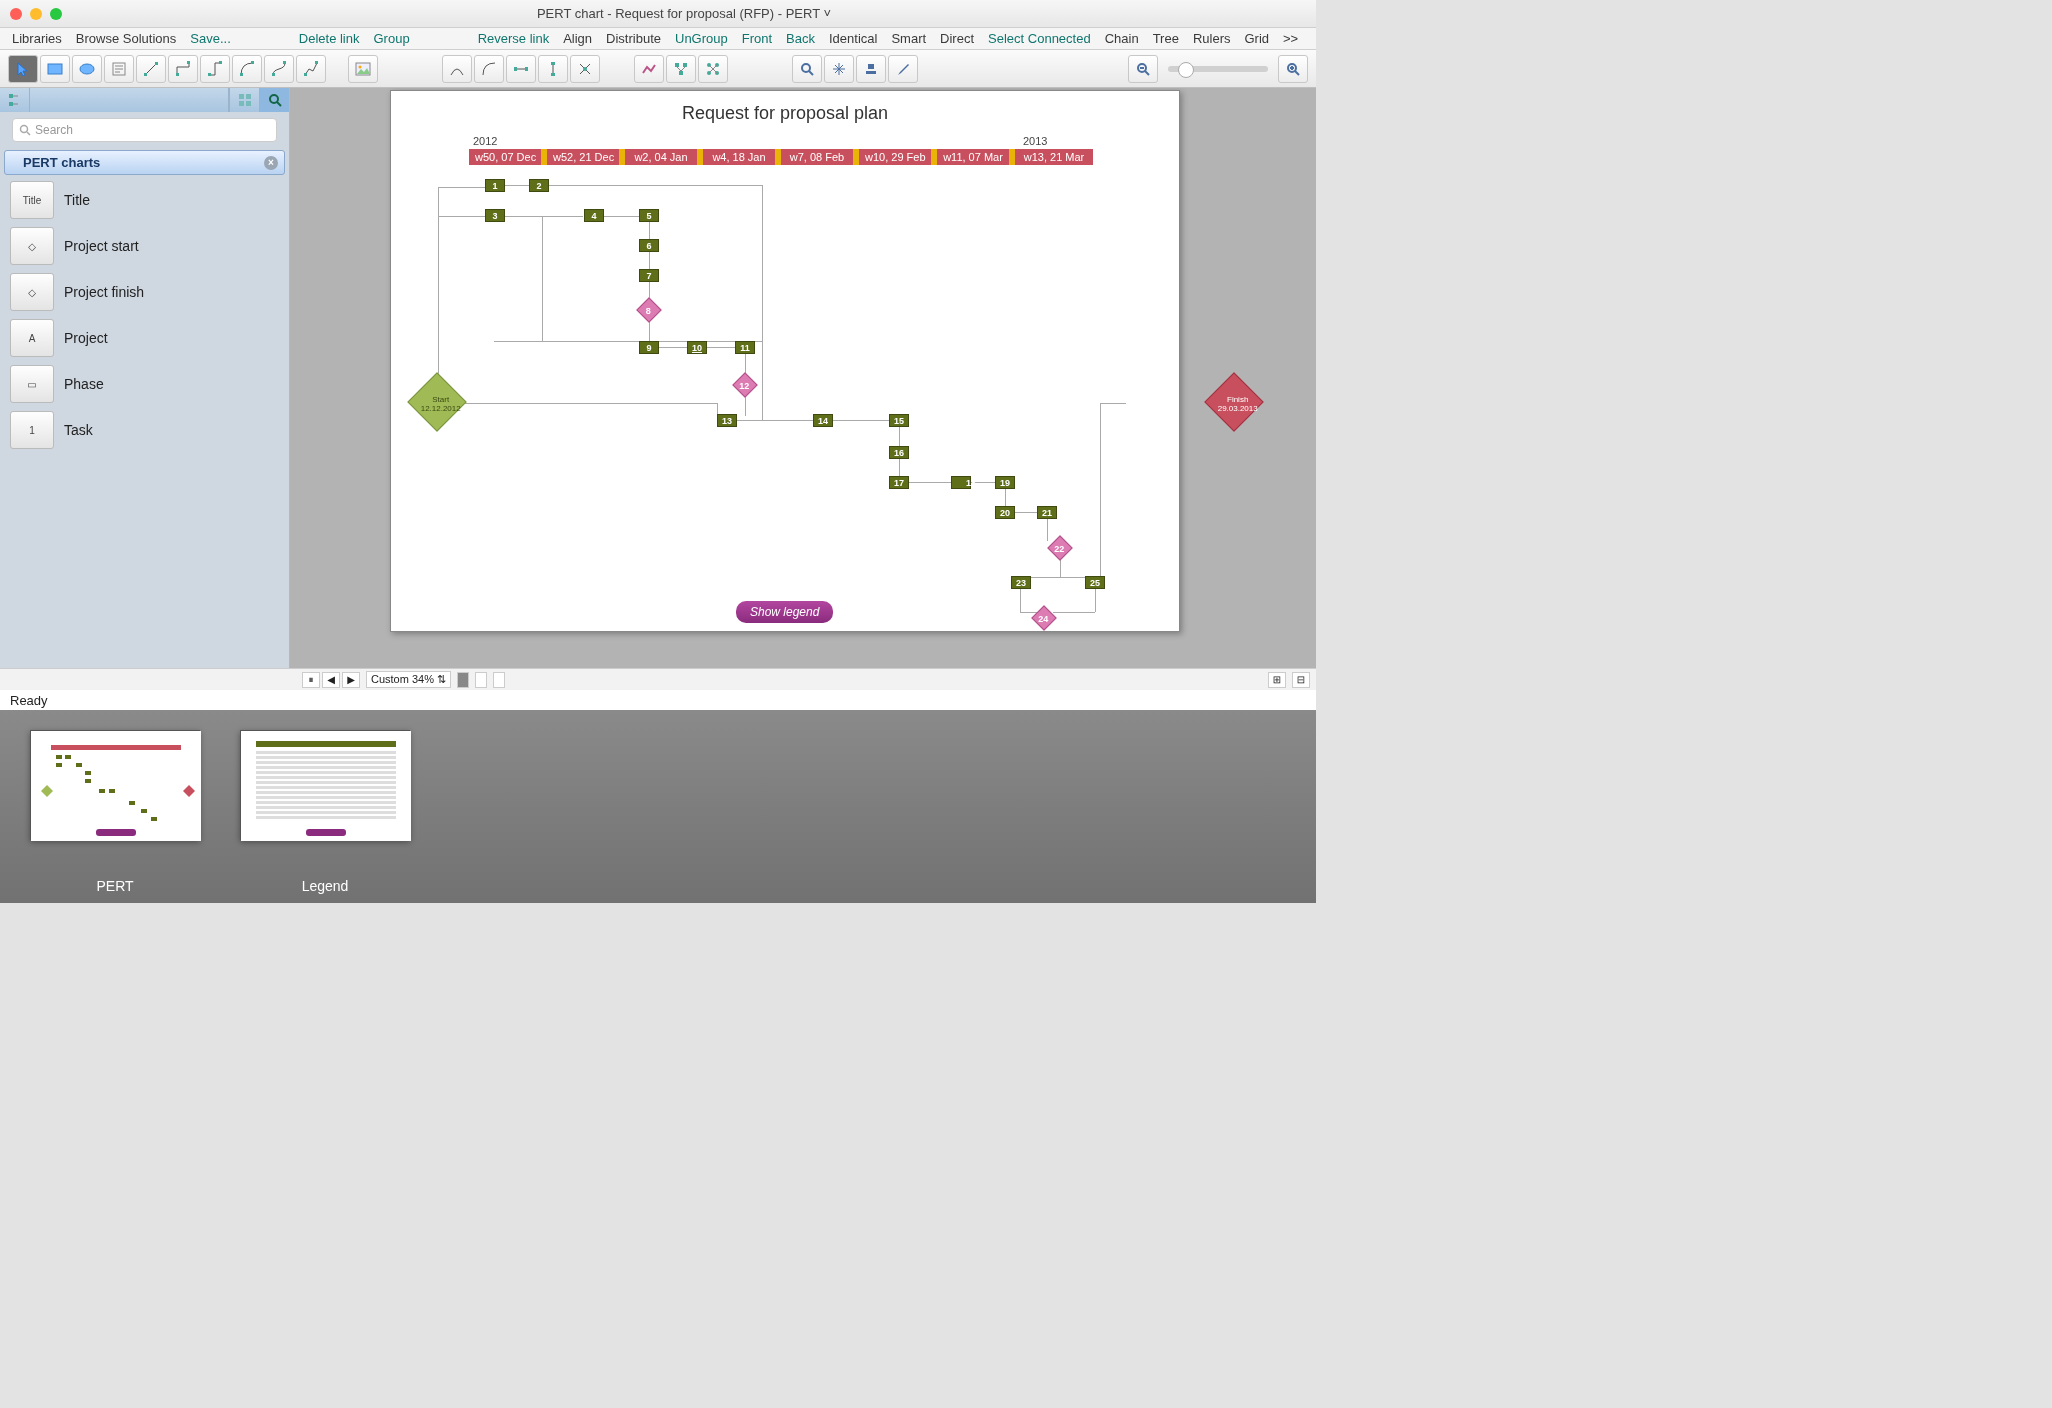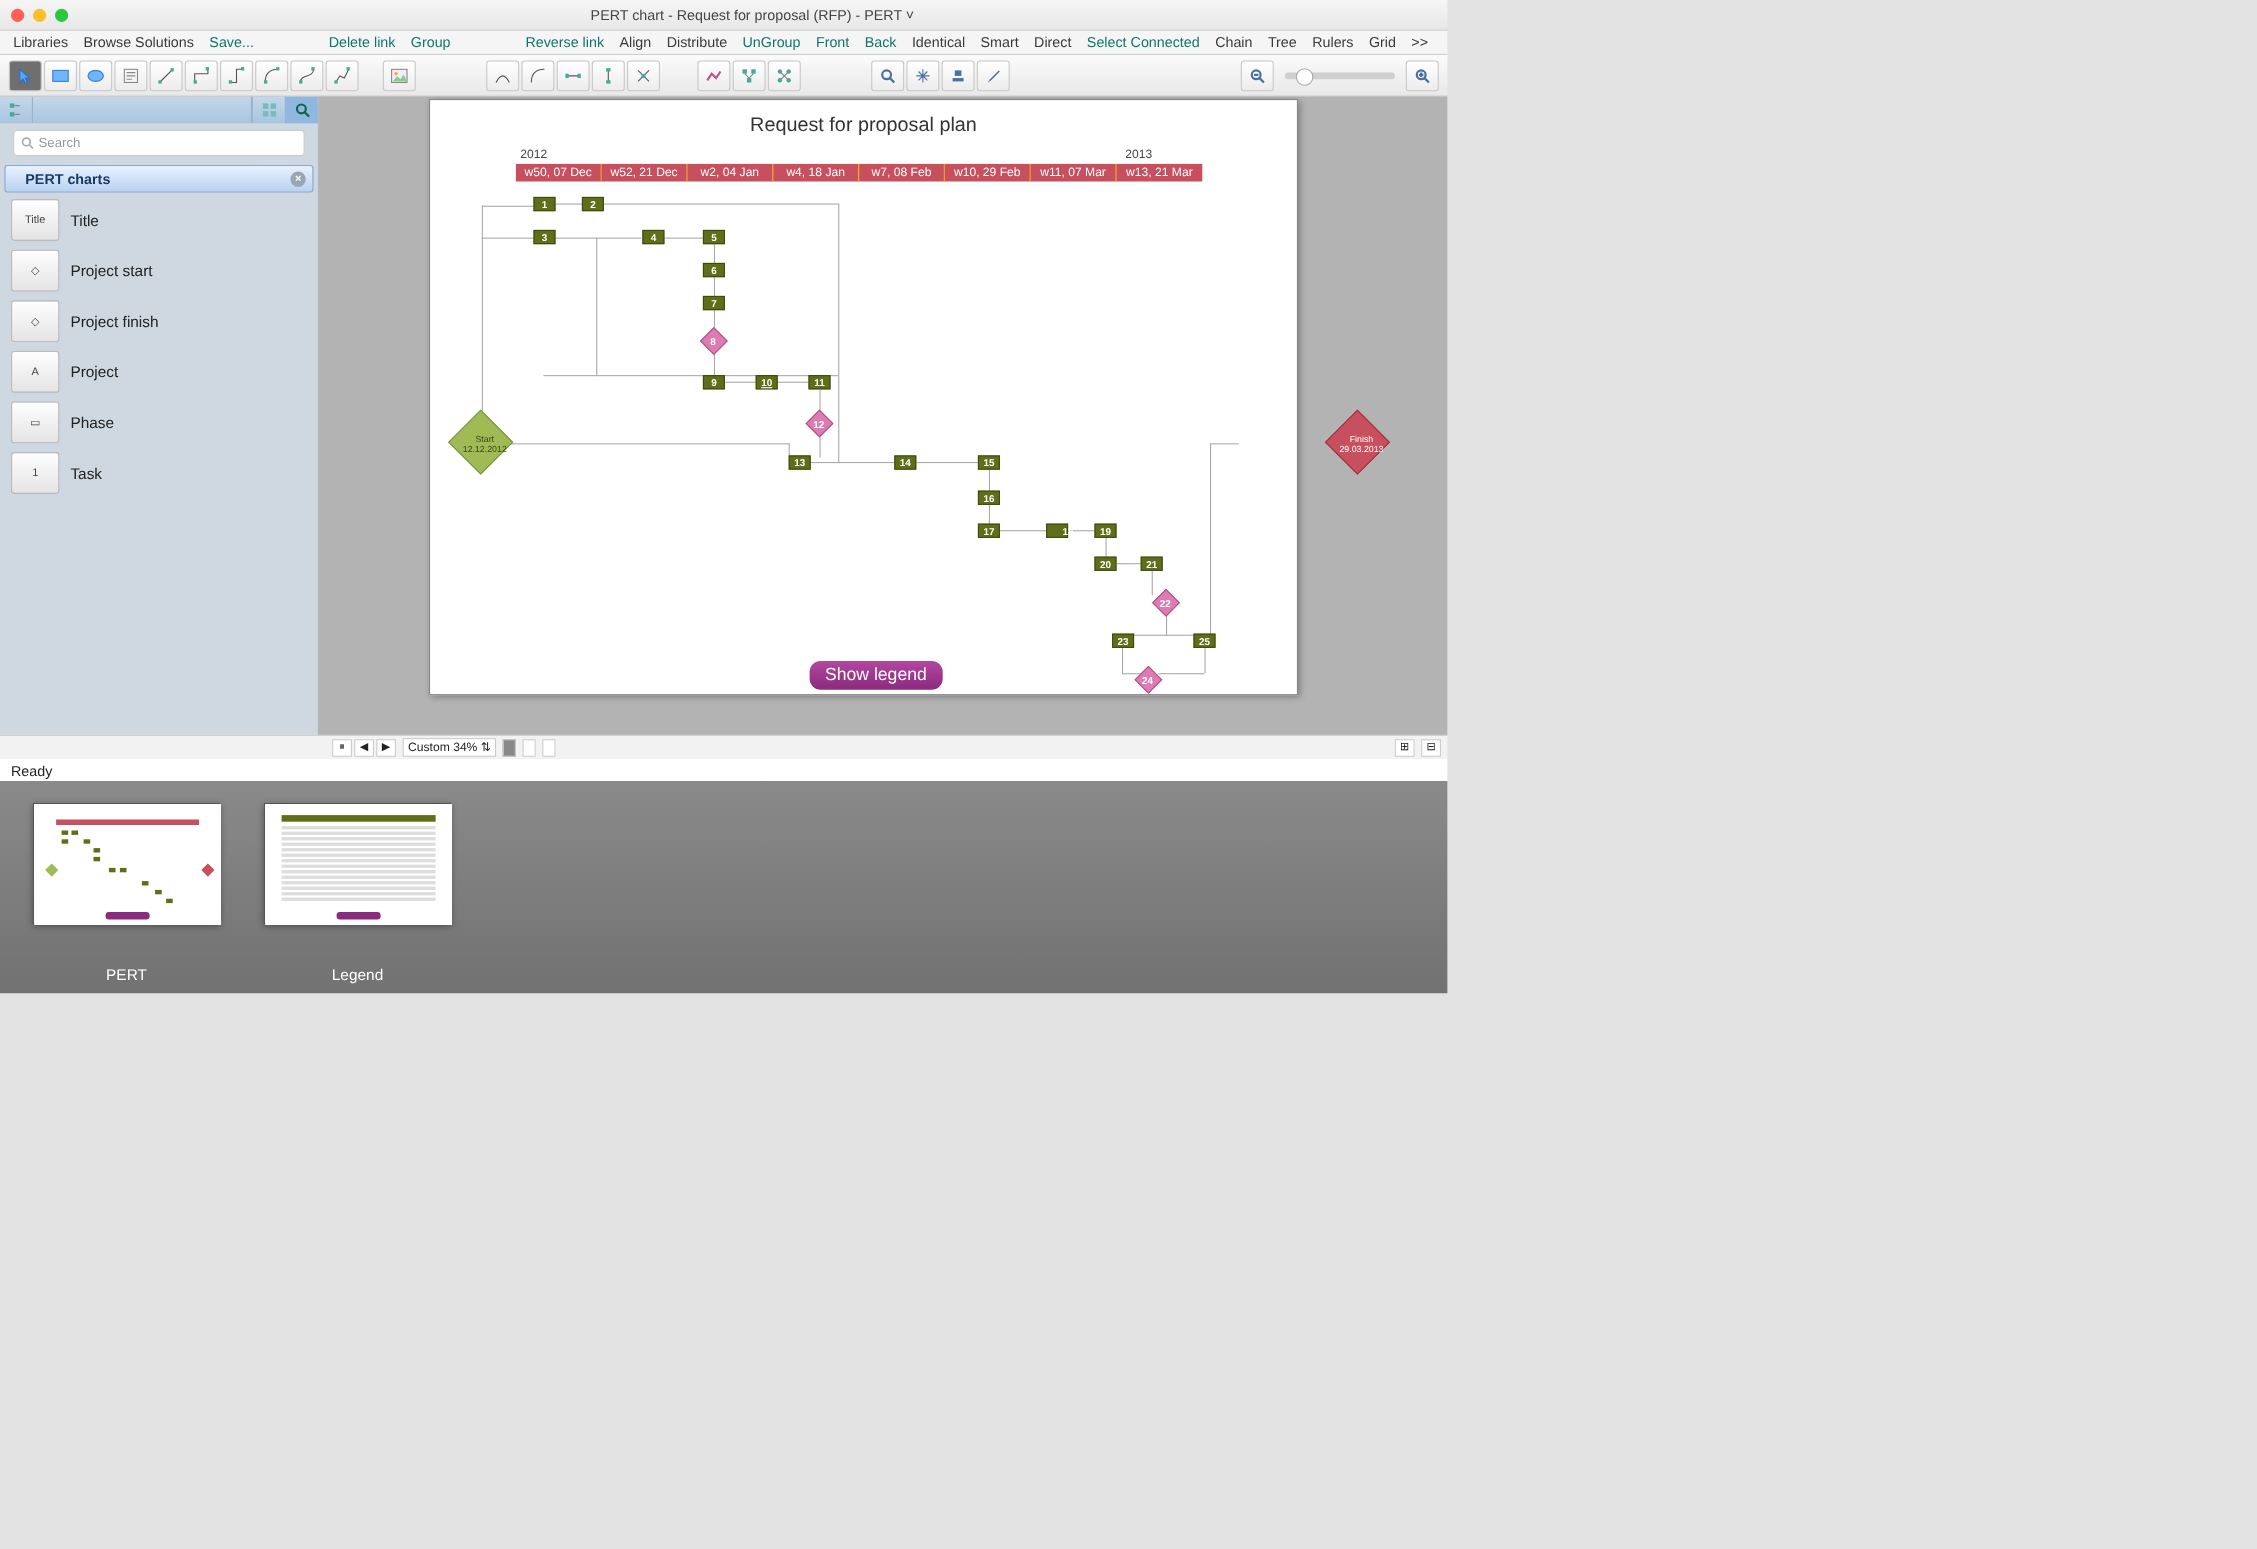--- a/index.html
+++ b/index.html
@@ -37,34 +37,34 @@
 .catheader .close { position: absolute; right: 6px; top: 5px; width: 14px; height: 14px; background: #9aa6b3; border-radius: 50%; color: #fff; font-size: 10px; text-align: center; line-height: 14px; cursor: pointer; }
 .shapelist { flex: 1; overflow: auto; }
 .shaperow { display: flex; align-items: center; gap: 10px; padding: 4px 10px; font-size: 14px; cursor: pointer; }
 .shapeicon { width: 44px; height: 38px; background: linear-gradient(#fefefe,#e4e4e4); border: 1px solid #bbb; border-radius: 3px; display: flex; align-items: center; justify-content: center; font-size: 10px; color: #444; }
 .canvas-area { flex: 1; background: #b4b3b4; position: relative; overflow: hidden; }
 .page { position: absolute; left: 100px; top: 2px; width: 790px; height: 542px; background: #fff; border: 1px solid #888; box-shadow: 2px 2px 6px rgba(0,0,0,0.3); }
 .pagetitle { text-align: center; font-size: 18px; color: #333; margin-top: 12px; font-weight: 500; }
 .yearrow { position: absolute; top: 44px; left: 82px; font-size: 11px; color: #444; }
 .yearrow .y2 { position: absolute; left: 550px; }
 .timebar { position: absolute; top: 58px; left: 78px; display: flex; }
-.timecell { background: #c8505e; color: #fff; font-size: 11px; padding: 2px 6px; border-right: 1px solid #eab308; white-space: nowrap; width: 78px; text-align: center; }
+.timecell { background: #c8505e; color: #fff; font-size: 11px; padding: 2px 6px; border-right: 6px solid #eab308; white-space: nowrap; width: 78px; text-align: center; }
 .timecell:last-child { border-right: none; }
 .nodes { position: absolute; inset: 0; }
 .tasknode { position: absolute; width: 20px; height: 13px; background: #5f6f19; border: 1px solid #3f4a10; color: #fff; font-size: 9px; text-align: center; line-height: 13px; font-weight: 600; }
 .dnode { position: absolute; width: 18px; height: 18px; background: #dd7bb3; transform: rotate(45deg); border: 1px solid #b04f87; }
 .dnode span { display: block; transform: rotate(-45deg); color: #fff; font-size: 9px; font-weight: 600; text-align: center; line-height: 18px; }
 .conn { position: absolute; background: #aaa; }
 .connV { width: 1px; }
 .connH { height: 1px; }
 .startd { position: absolute; width: 42px; height: 42px; background: #a0bb56; transform: rotate(45deg); border: 1px solid #7a9340; left: 25px; top: 290px; }
 .startd div { transform: rotate(-45deg); text-align: center; font-size: 8px; color: #3a4a10; padding-top: 12px; line-height: 1.1; }
 .finishd { position: absolute; width: 42px; height: 42px; background: #c8505e; transform: rotate(45deg); border: 1px solid #a03040; right: -76px; top: 290px; }
 .finishd div { transform: rotate(-45deg); text-align: center; font-size: 8px; color: #fff; padding-top: 12px; line-height: 1.1; }
-.legendbtn { position: absolute; left: 345px; top: 510px; background: linear-gradient(#b346a0,#8a2b7d); color: #fff; border: none; border-radius: 10px; padding: 4px 14px; font-size: 16px; cursor: pointer; }
+.legendbtn { position: absolute; left: 345px; top: 510px; background: linear-gradient(#b346a0,#8a2b7d); color: #fff; border: none; border-radius: 10px; padding: 4px 14px; font-size: 12px; cursor: pointer; font-style: italic; }
 .bottombar { height: 22px; background: #f2f2f2; border-top: 1px solid #ccc; display: flex; align-items: center; padding: 0 6px; gap: 6px; font-size: 12px; }
 .bottombar .nav { display: flex; gap: 2px; }
 .bottombar .navb { width: 18px; height: 16px; border: 1px solid #ccc; background: #fff; text-align: center; font-size: 10px; line-height: 14px; cursor: pointer; }
 .bottombar select, .bottombar .zoomsel { border: 1px solid #ccc; font-size: 11px; padding: 1px 4px; background: #fff; }
 .statusbar { height: 20px; background: #fff; padding: 0 10px; font-size: 13px; display: flex; align-items: center; }
 .thumbstrip { height: 213px; background: linear-gradient(#8a8a8a,#6f6f6f); padding: 20px 30px; display: flex; gap: 40px; }
 .thumb { width: 170px; text-align: center; }
 .thumbimg { width: 170px; height: 110px; background: #fff; border: 1px solid #555; box-shadow: 0 2px 6px rgba(0,0,0,0.4); }
 .thumblabel { color: #fff; font-size: 14px; margin-top: 38px; }
 .magicon { width: 14px; height: 14px; }

